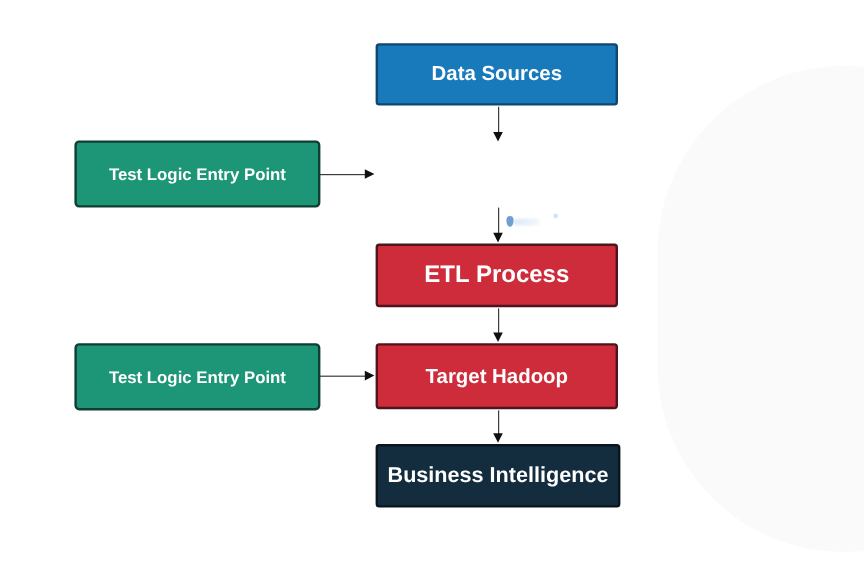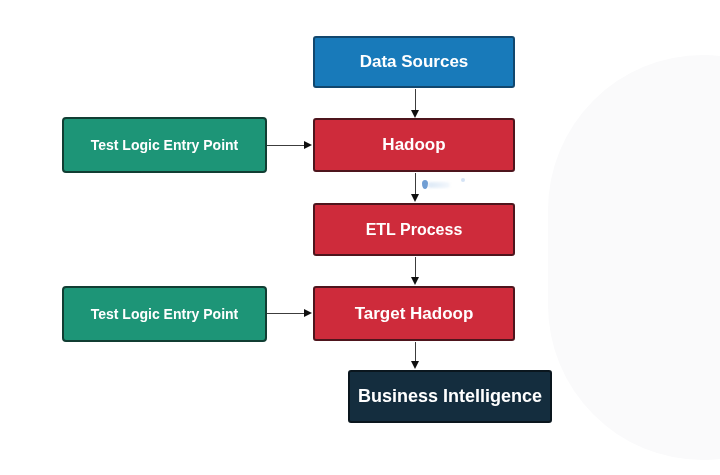--- a/index.html
+++ b/index.html
@@ -34,25 +34,25 @@
     justify-content: center;
     color: #ffffff;
     font-weight: bold;
     text-align: center;
     border-radius: 3px;
     border: 2px solid #4c1d95;
   }
   .node-blue   { background: var(--c-blue,  #187ABA); border-color: #11476E; }
   .node-red    { background: var(--c-red,   #CE2B3B); border-color: #4E151D; }
   .node-green  { background: var(--c-green, #1D9577); border-color: #113E33; border-radius: 4px; }
-  .node-navy   { background: var(--c-navy,  #142D3E); border-color: #0A161E; margin-left: 35px; }
+  .node-navy   { background: var(--c-navy,  #142D3E); border-color: #0A161E; }
 
   #node-data-sources          { left: 313px; top: 36px;  width: 202px; height: 52px; font-size: 17px; }
   #node-hadoop                { left: 313px; top: 118px; width: 202px; height: 54px; font-size: 17px; }
-  #node-etl                   { left: 313px; top: 203px; width: 202px; height: 53px; font-size: 16px; }
+  #node-etl                   { left: 313px; top: 203px; width: 202px; height: 53px; font-size: 20px; }
   #node-target-storage        { left: 313px; top: 286px; width: 202px; height: 55px; font-size: 17px; }
   #node-business-intelligence { left: 313px; top: 370px; width: 204px; height: 53px; font-size: 18px; }
   #node-test-entry-top        { left: 62px;  top: 117px; width: 205px; height: 56px; font-size: 14px; }
   #node-test-entry-bottom     { left: 62px;  top: 286px; width: 205px; height: 56px; font-size: 14px; }
 
   
   .vline {
     position: absolute;
     width: 1px;
     background: var(--c-arrow-line, #3C3C3C);
@@ -151,21 +151,20 @@
   </div>
   <div id="arrow-entry-target">
     <div class="hline"></div>
     <div class="head-right"></div>
   </div>
 
   <div class="node node-blue" id="node-data-sources">Data Sources</div>
 
   <div class="node node-green" id="node-test-entry-top">Test Logic Entry Point</div>
 
-  <div class="node node-red" id="node-hadoop">Hadoop</div>
 
   <div class="node node-red" id="node-etl">ETL Process</div>
 
   <div class="node node-green" id="node-test-entry-bottom">Test Logic Entry Point</div>
 
   <div class="node node-red" id="node-target-storage">Target Hadoop</div>
 
   <div class="node node-navy" id="node-business-intelligence">Business Intelligence</div>
 
   <div>

